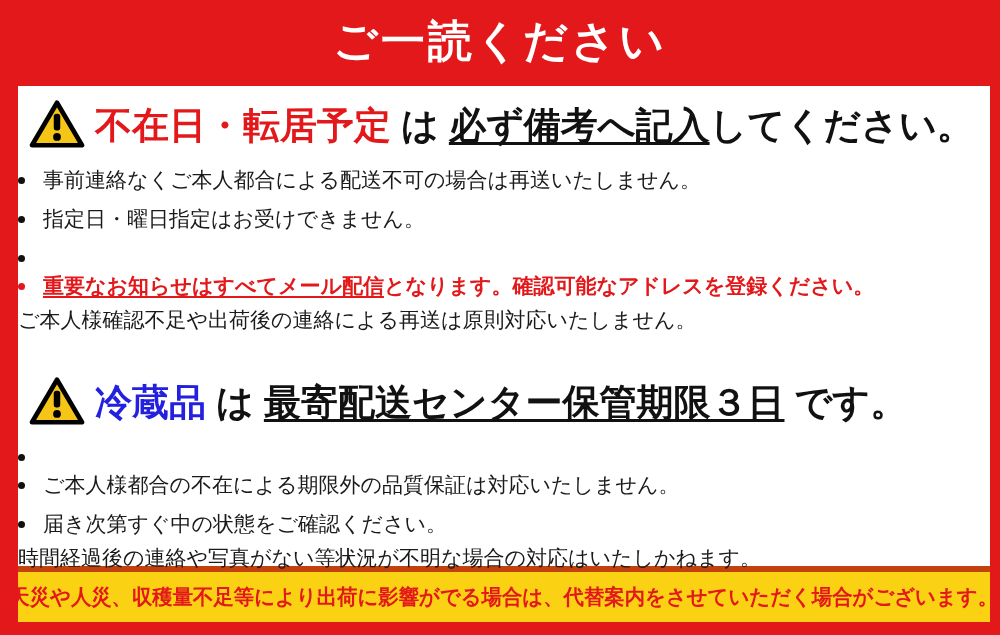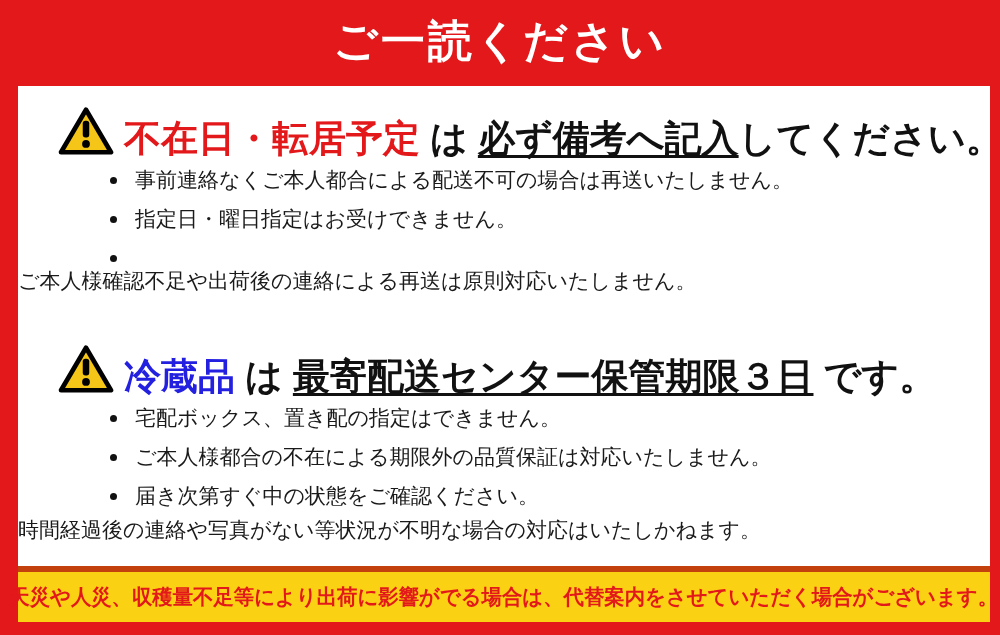--- a/index.html
+++ b/index.html
@@ -63,22 +63,22 @@
     width: 972px;
     height: 480px;
     background: #ffffff;
     box-sizing: border-box;
     padding: 6px 0 0 0;
   }
 
   
   .section-head {
     display: flex;
-    align-items: flex-end;
-    padding-left: 40px;
+    align-items: center;
+    padding-left: 11px;
     height: 64px;
   }
   .warn-icon {
     flex: 0 0 auto;
     width: 56px;
     height: 50px;
     margin-right: 10px;
     display: block;
   }
   .head-text {
@@ -101,21 +101,20 @@
 
   
   .bullets {
     list-style: none;
     margin: 0;
     padding: 0;
   }
   .bullet-row {
     display: flex;
     align-items: flex-start;
-    padding-left: 92px;
     margin-top: 9px;
   }
   .bullet-dot {
     flex: 0 0 auto;
     width: 7px;
     height: 7px;
     border-radius: 50%;
     background: #111111;
     margin-top: 12px;
     margin-right: 18px;
@@ -207,40 +206,43 @@
         <span class="bullet-dot"></span>
         <span class="bullet-text">事前連絡なくご本人都合による配送不可の場合は再送いたしません。</span>
       </li>
       <li class="bullet-row">
         <span class="bullet-dot"></span>
         <span class="bullet-text">指定日・曜日指定はお受けできません。</span>
       </li>
       <li class="bullet-row">
         <span class="bullet-dot"></span>
       </li>
+      <li class="bullet-row">
+        <span class="bullet-dot red"></span>
+        <span class="bullet-text emphasis"><span class="uline">重要なお知らせはすべてメール配信</span><span>となります。確認可能なアドレスを登録ください。</span></span>
+      </li>
     </ul>
     <div class="subline">ご本人様確認不足や出荷後の連絡による再送は原則対応いたしません。</div>
 
     <div class="gap-between-sections"></div>
 
     <div class="section-head">
       <svg class="warn-icon" viewBox="0 0 60 54">
         <path d="M30 4 L57 50 L3 50 Z" fill="#f5c518" stroke="#000000" stroke-width="5" stroke-linejoin="round"></path>
         <rect x="26.5" y="16" width="7" height="18" rx="3" fill="#000000"></rect>
         <circle cx="30" cy="41" r="4.2" fill="#000000"></circle>
       </svg>
       <div class="head-text">
         <span class="hl-blue">冷蔵品</span><span class="sp"></span><span>は</span><span class="sp"></span><span class="uline">最寄配送センター保管期限３日</span><span class="sp"></span><span>です。</span>
       </div>
     </div>
 
     <ul class="bullets">
       <li class="bullet-row">
         <span class="bullet-dot"></span>
-        <span class="bullet-text">宅配ボックス、置き配の指定はできません。</span>
       </li>
       <li class="bullet-row">
         <span class="bullet-dot"></span>
         <span class="bullet-text">ご本人様都合の不在による期限外の品質保証は対応いたしません。</span>
       </li>
       <li class="bullet-row">
         <span class="bullet-dot"></span>
         <span class="bullet-text">届き次第すぐ中の状態をご確認ください。</span>
       </li>
     </ul>

